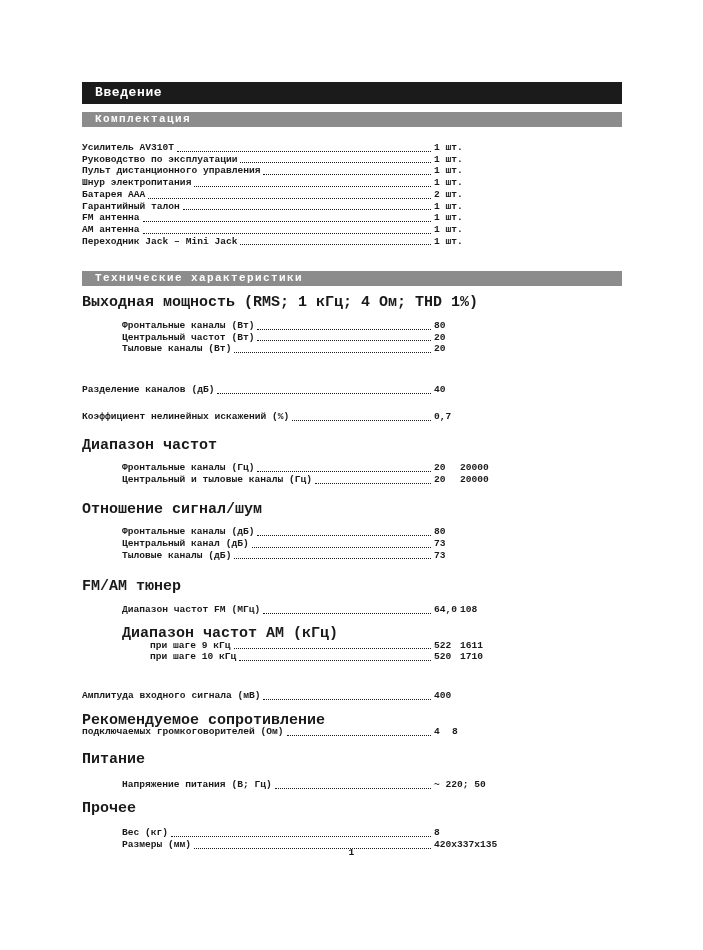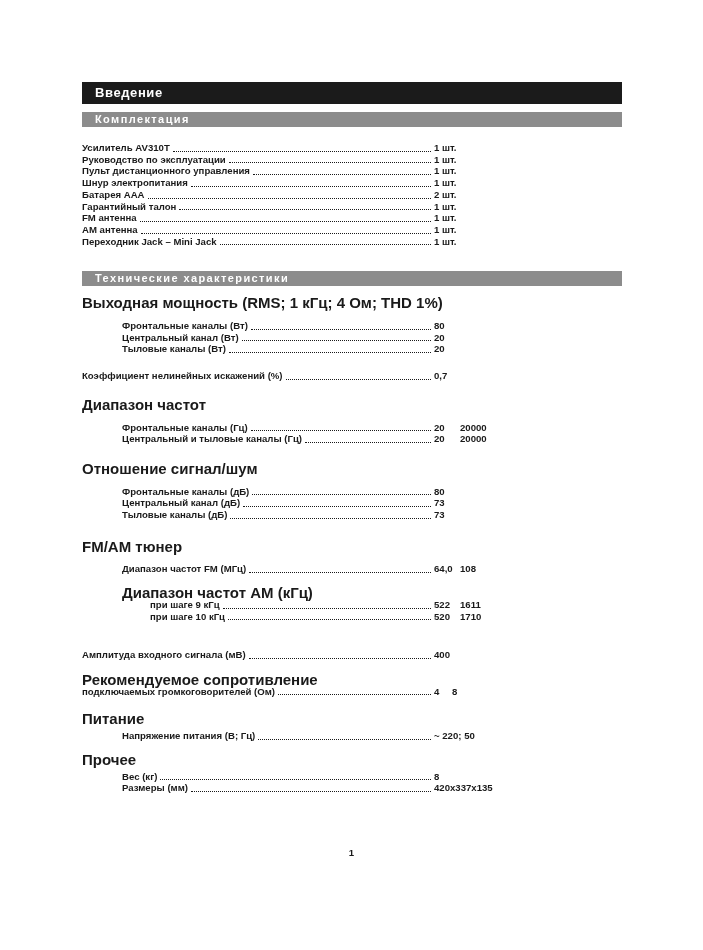--- a/index.html
+++ b/index.html
@@ -6,21 +6,21 @@
     --header-bg:#1b1b1b;
     --subheader-bg:#8c8c8c;
     --text:#1a1a1a;
     --bar-text:#ffffff;
   }
   html,body{margin:0;padding:0;background:#ffffff;}
   .page{
     position:relative;
     width:703px;height:950px;
     background:#ffffff;
-    font-family:Liberation Sans, sans-serif;
+    font-family:Liberation Mono, monospace;
     color:var(--text);
     overflow:hidden;
   }
   .content{
     position:absolute;left:82px;top:82px;width:540px;
   }
   .bar-header{
     height:22px;line-height:22px;
     background:var(--header-bg);
     color:var(--bar-text);
@@ -71,21 +71,21 @@
   .mt-rows{margin-top:11px;}
   .mt-sep{margin-top:29px;}
   .mt-thd{margin-top:15px;}
   .mt-freq{margin-top:17px;}
   .mt-snr{margin-top:18px;}
   .mt-tuner{margin-top:20px;}
   .mt-input{margin-top:27px;}
   .mt-imp{margin-top:13px;}
   .mt-power{margin-top:16px;}
   .mt-misc{margin-top:12px;}
-  .tight-rows{margin-top:5px;}
+  .tight-rows{margin-top:13px;}
   .footer{
     position:absolute;top:847px;left:0;width:703px;
     text-align:center;font-size:9.6px;font-weight:700;
   }
 </style>
 </head>
 <body>
 
 <div class="page">
   <div class="content">
@@ -152,31 +152,36 @@
 
     <div class="heading mt-head1">Выходная мощность (RMS; 1 кГц; 4 Ом; THD 1%)</div>
 
     <div class="mt-rows">
       <div class="row indent1">
         <span class="label">Фронтальные каналы (Вт)</span>
         <span class="leader"></span>
         <span class="vals">80</span>
       </div>
       <div class="row indent1">
-        <span class="label">Центральный канал (Вт)</span>
+        <span class="label">Центральный частот (Вт)</span>
         <span class="leader"></span>
         <span class="vals">20</span>
       </div>
       <div class="row indent1">
         <span class="label">Тыловые каналы (Вт)</span>
         <span class="leader"></span>
         <span class="vals">20</span>
       </div>
     </div>
 
+    <div class="row mt-sep">
+      <span class="label">Разделение каналов (дБ)</span>
+      <span class="leader"></span>
+      <span class="vals">40</span>
+    </div>
 
     <div class="row mt-thd">
       <span class="label">Коэффициент нелинейных искажений (%)</span>
       <span class="leader"></span>
       <span class="vals">0,7</span>
     </div>
 
     <div class="heading mt-freq">Диапазон частот</div>
 
     <div class="mt-rows">

